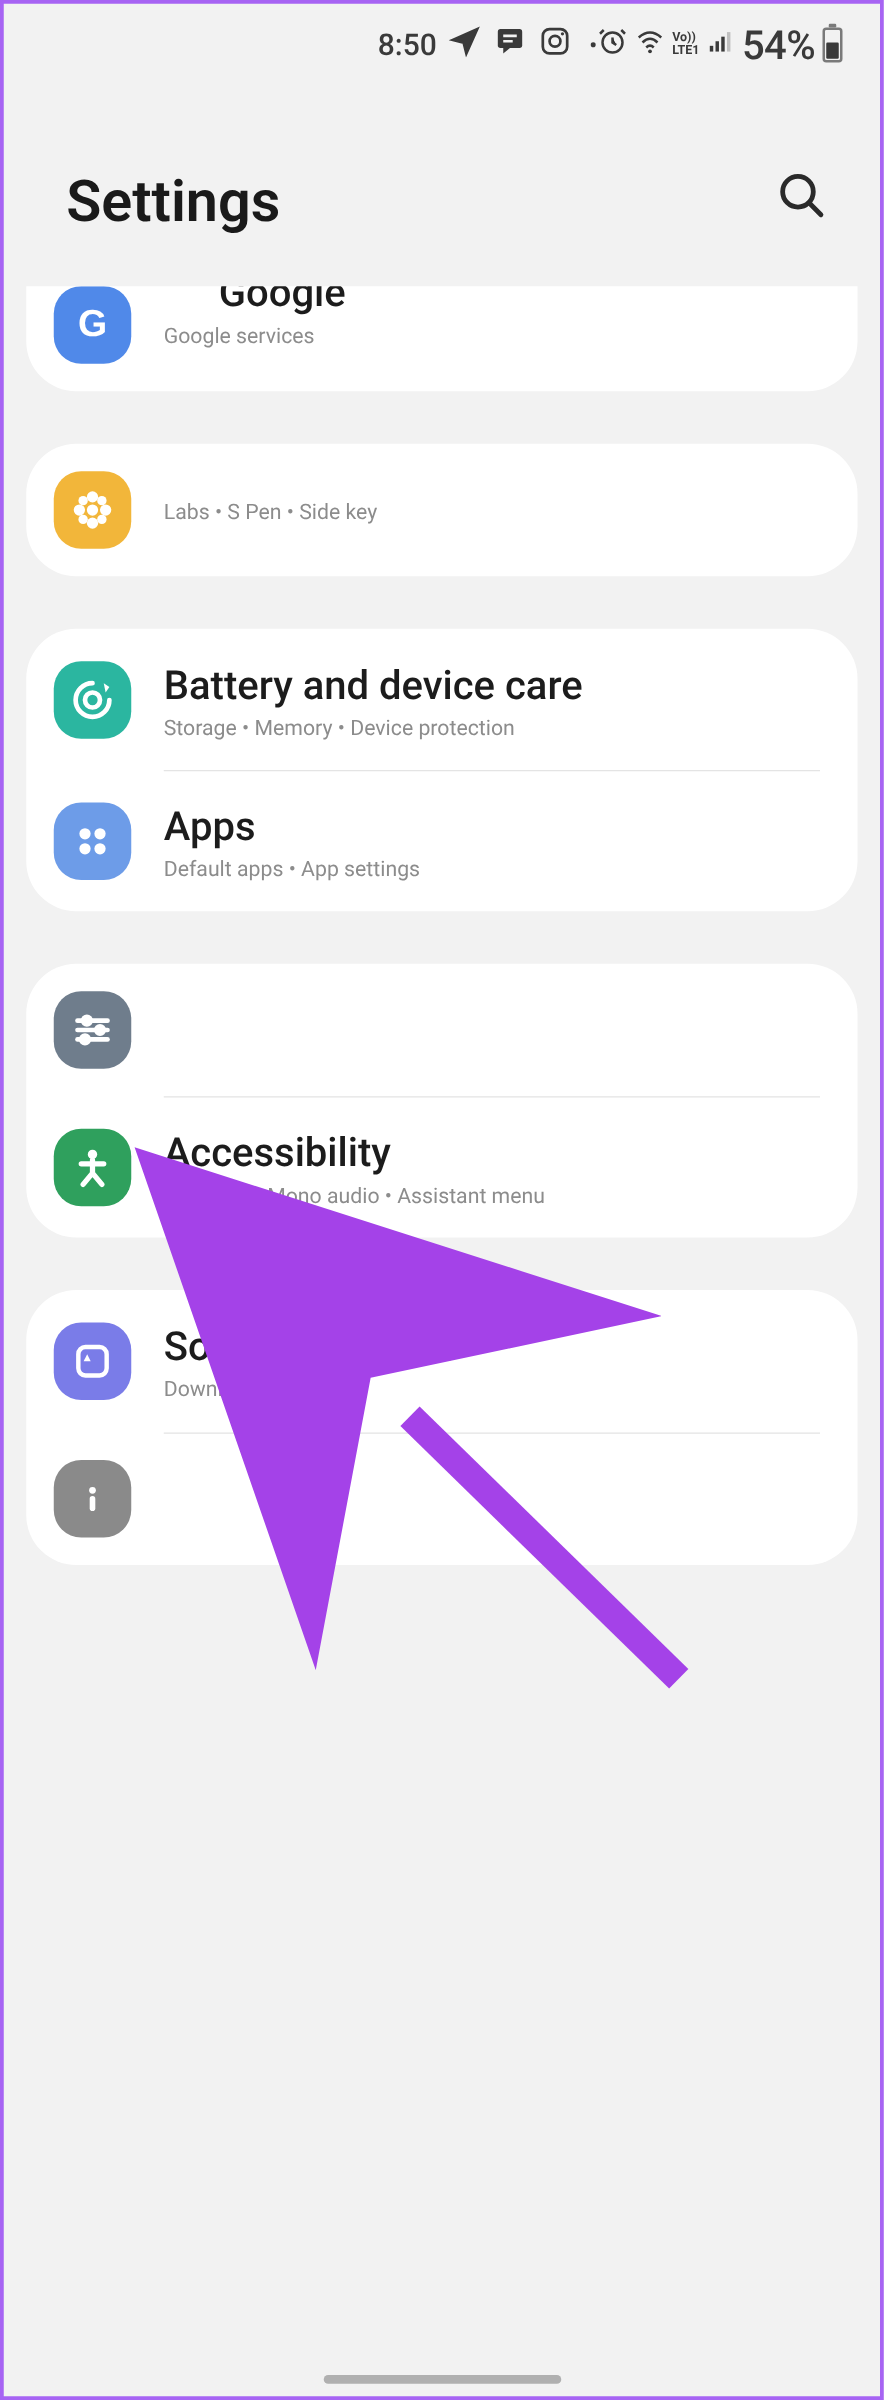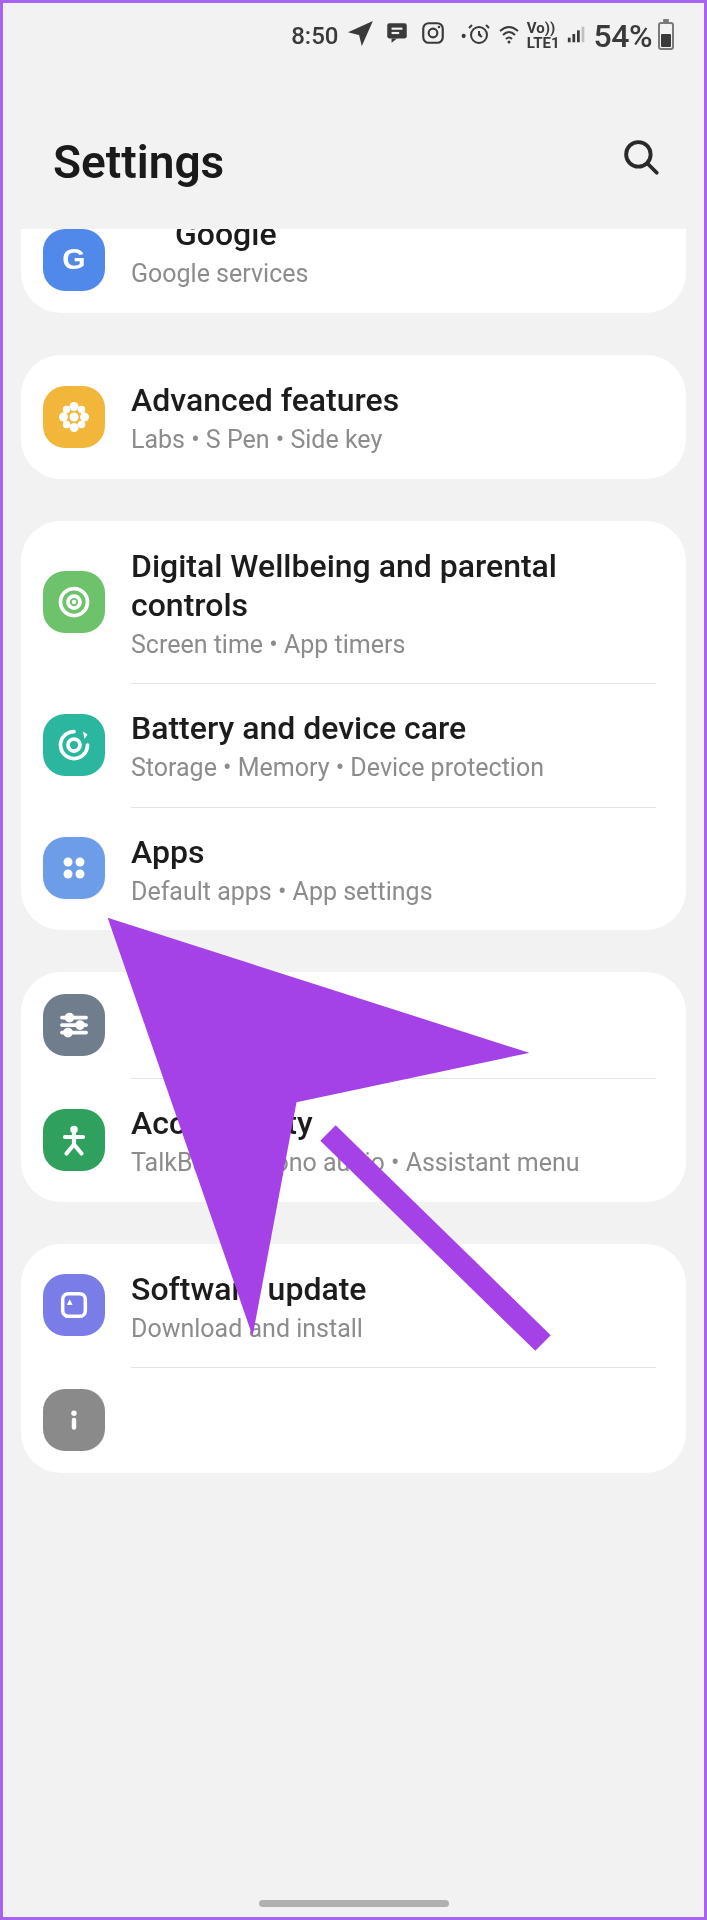--- a/index.html
+++ b/index.html
@@ -75,21 +75,21 @@
   }
   .txt { flex: 1; padding-top: 4px; }
   .item-title {
     font-size: 32px;
     font-weight: 500;
     color: #1c1c1c;
     line-height: 1.22;
     margin-bottom: 4px;
   }
   .item-sub {
-    font-size: 25px;
+    font-size: 17px;
     color: #8c8c8c;
     line-height: 1.3;
   }
   .arrow {
     position: absolute;
     pointer-events: none;
   }
   .home-indicator {
     position: absolute;
     bottom: 10px;
@@ -158,21 +158,21 @@
         </svg>
     </span>
     <span>
       <svg width="24" height="24" viewBox="0 0 24 24" fill="none">
           <path d="M3 9 Q12 1 21 9" stroke="#3a3a3a" stroke-width="2"></path>
           <path d="M6 13 Q12 7 18 13" stroke="#3a3a3a" stroke-width="2"></path>
           <path d="M9 17 Q12 14 15 17" stroke="#3a3a3a" stroke-width="2"></path>
           <circle cx="12" cy="20" r="1.5" fill="#3a3a3a"></circle>
         </svg>
     </span>
-    <span style="font-size:15px;font-weight:700;line-height:1;color:#3a3a3a;">Vo))<br>LTE1</span>
+    <span style="font-size:10px;font-weight:700;line-height:1;color:#3a3a3a;">Vo))<br>LTE1</span>
     <span>
       <svg width="22" height="22" viewBox="0 0 24 24">
           <rect x="2" y="16" width="3" height="5" fill="#3a3a3a"></rect>
           <rect x="7" y="12" width="3" height="9" fill="#3a3a3a"></rect>
           <rect x="12" y="8" width="3" height="13" fill="#3a3a3a"></rect>
           <rect x="17" y="4" width="3" height="17" fill="#c0c0c0"></rect>
         </svg>
     </span>
     <span class="battery-pct">54%</span>
     <span class="battery-icon"></span>
@@ -214,39 +214,25 @@
               <circle cx="5" cy="12" r="3"></circle>
               <circle cx="19" cy="12" r="3"></circle>
               <circle cx="7" cy="7" r="2.5"></circle>
               <circle cx="17" cy="7" r="2.5"></circle>
               <circle cx="7" cy="17" r="2.5"></circle>
               <circle cx="17" cy="17" r="2.5"></circle>
             </g>
           </svg>
         </div>
         <div class="txt">
-          <div class="item-title">Advanced features</div>
           <div class="item-sub">Labs  •  S Pen  •  Side key</div>
         </div>
       </div>
     </div>
     <div class="card">
-      <div class="item">
-        <div class="icon-box" style="background: rgb(109, 194, 107);">
-          <svg width="36" height="36" viewBox="0 0 24 24" fill="none">
-            <circle cx="12" cy="12" r="9" stroke="#fff" stroke-width="2.5"></circle>
-            <circle cx="12" cy="12" r="4" fill="none" stroke="#fff" stroke-width="2.5"></circle>
-            <circle cx="12" cy="12" r="1.5" fill="#fff"></circle>
-          </svg>
-        </div>
-        <div class="txt">
-          <div class="item-title">Digital Wellbeing and parental controls</div>
-          <div class="item-sub">Screen time  •  App timers</div>
-        </div>
-      </div>
       <div class="item">
         <div class="icon-box" style="background: rgb(43, 182, 160);">
           <svg width="36" height="36" viewBox="0 0 24 24" fill="none">
             <path d="M12 3 a9 9 0 1 0 9 9" stroke="#fff" stroke-width="2.5" stroke-linecap="round"></path>
             <circle cx="12" cy="12" r="4" stroke="#fff" stroke-width="2.5"></circle>
             <path d="M18 3 l3 2 -2 3" fill="#fff"></path>
           </svg>
         </div>
         <div class="txt">
           <div class="item-title">Battery and device care</div>

